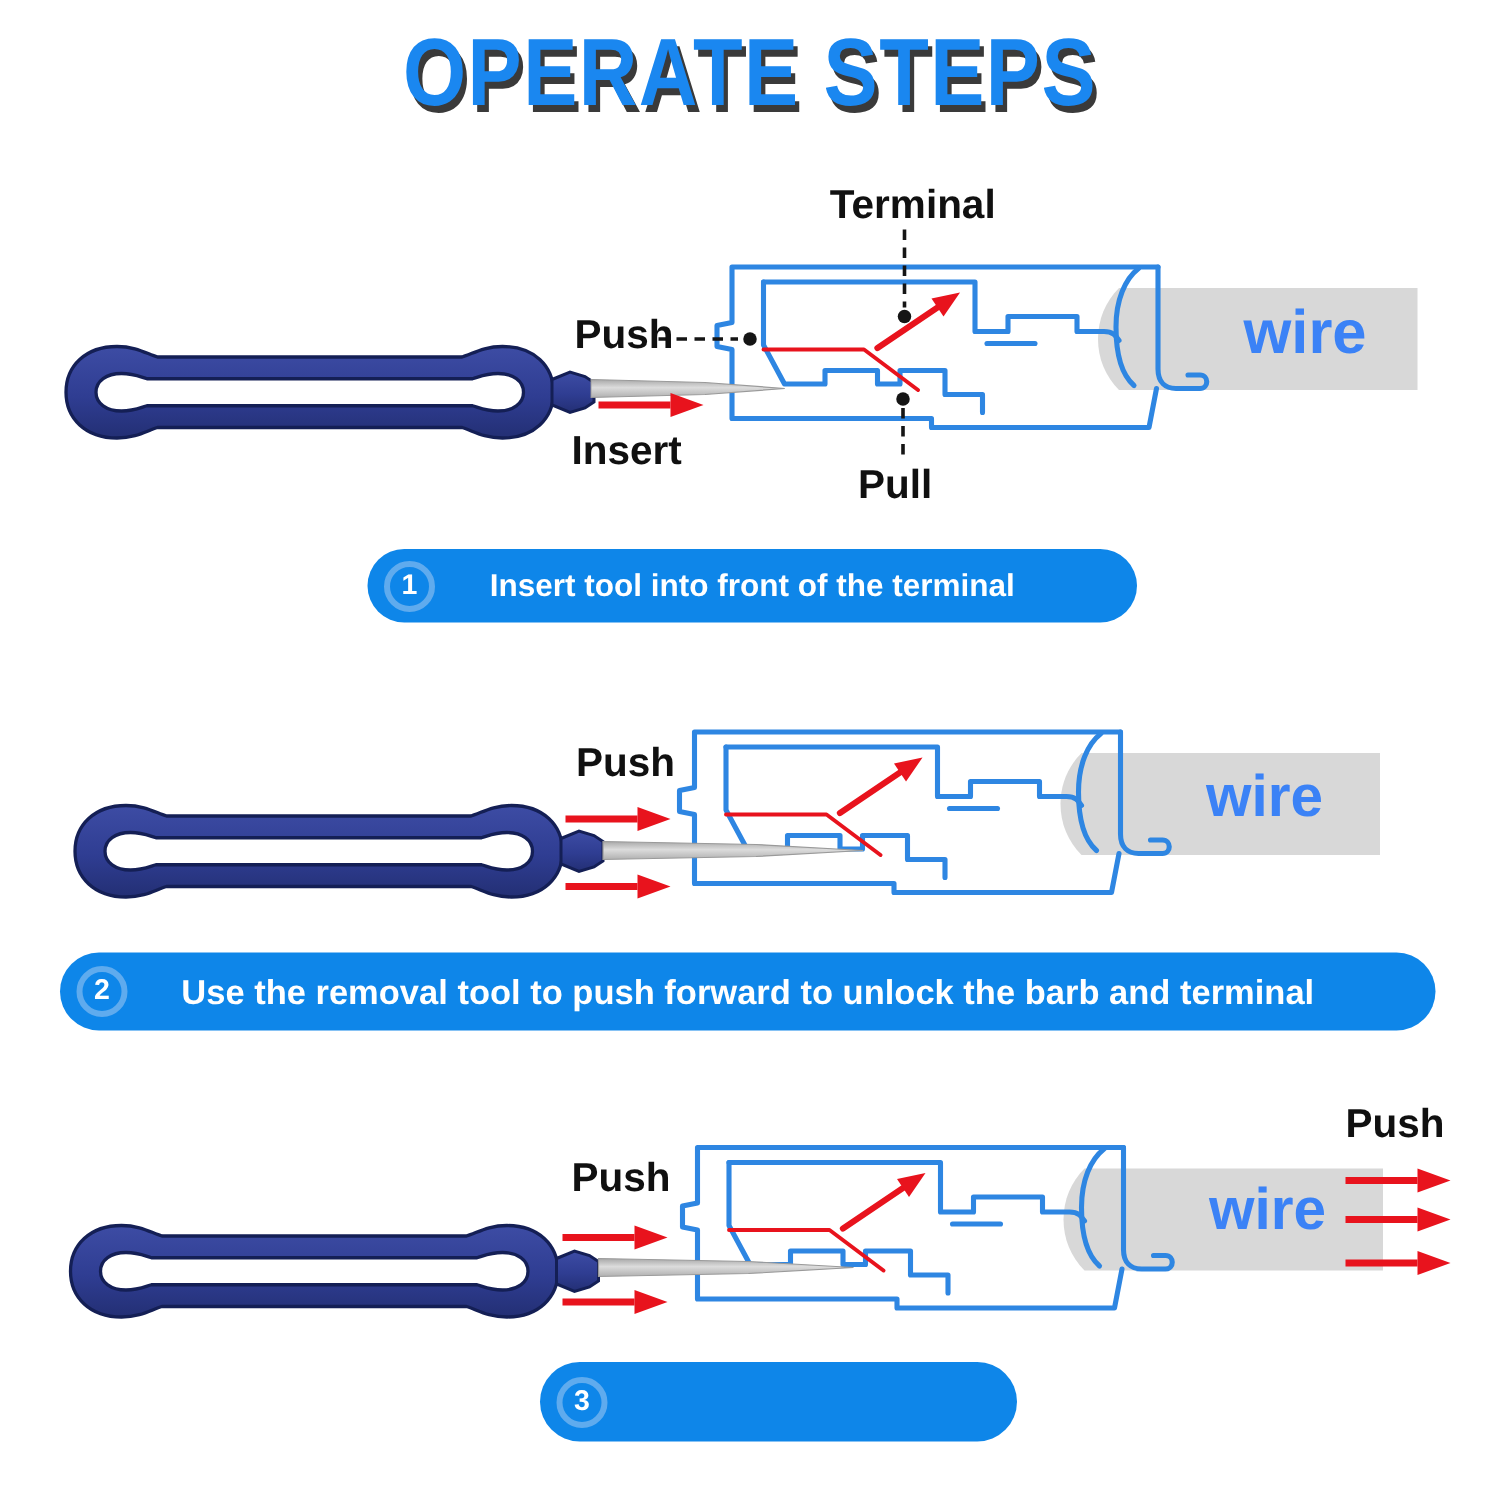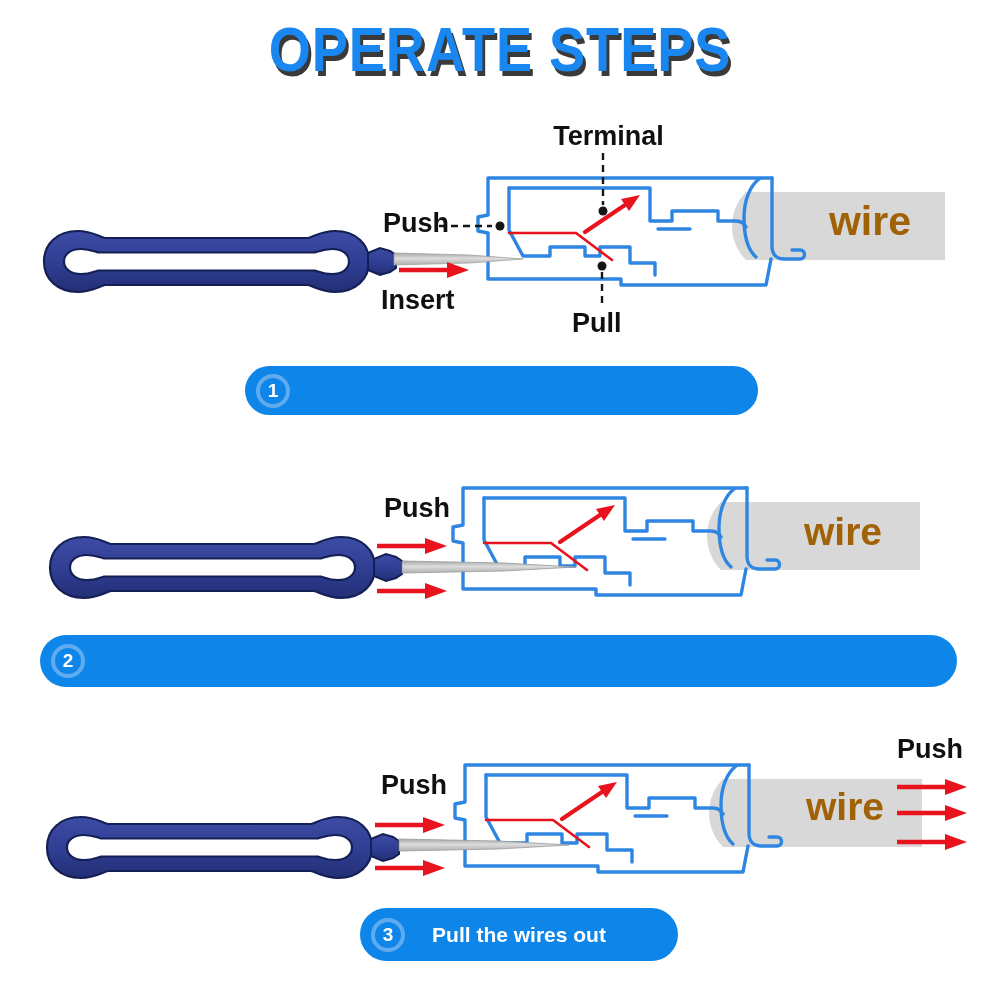--- a/index.html
+++ b/index.html
@@ -13,21 +13,21 @@
     text-shadow:3px 4px 0 #3a3a3a;
     transform:scale(0.95,1.12);transform-origin:center top;white-space:nowrap;
   }
   .artwork{position:absolute;left:0;top:0;}
   .lbl{
     position:absolute;font-weight:700;color:#101010;font-size:27px;line-height:1.05;
     white-space:nowrap;
   }
   .lbl.center{text-align:center;}
   .wire-lbl{
-    position:absolute;font-weight:700;color:#a16207;text-align:center;white-space:nowrap;
+    position:absolute;font-weight:700;color:#3b82f6;text-align:center;white-space:nowrap;
   }
   .banner{
     position:absolute;background:#0e86e9;border-radius:27px;color:#ffffff;
     display:flex;align-items:center;justify-content:center;
   }
   .banner .label{width:100%;text-align:center;font-weight:700;}
   .badge{
     position:absolute;left:11px;top:50%;transform:translateY(-50%);
     width:26px;height:26px;border:4px solid #5fabee;border-radius:50%;
     display:flex;align-items:center;justify-content:center;
@@ -141,24 +141,25 @@
 
   <div class="lbl" style="left:384px;top:494px;">Push</div>
   <div class="wire-lbl" style="left:778px;top:510px;width:130px;font-size:39px;">wire</div>
 
   <div class="lbl" style="left:381px;top:771px;">Push</div>
   <div class="lbl" style="left:897px;top:735px;">Push</div>
   <div class="wire-lbl" style="left:780px;top:785px;width:130px;font-size:39px;">wire</div>
 
   <div class="banner" style="left:245px;top:366px;width:513px;height:49px;">
     <span class="badge">1</span>
+    <span class="label" style="font-size:21px;">Insert tool into front of the terminal</span>
   </div>
 
   <div class="banner" style="left:40px;top:635px;width:917px;height:52px;">
     <span class="badge">2</span>
+    <span class="label" style="font-size:23px;">Use the removal tool to push forward to unlock the barb and terminal</span>
   </div>
 
   <div class="banner" style="left:360px;top:908px;width:318px;height:53px;">
     <span class="badge">3</span>
-    <span class="label" style="font-size:21px;">Pull the wires out</span>
   </div>
 
 </div>
 
 </body></html>

